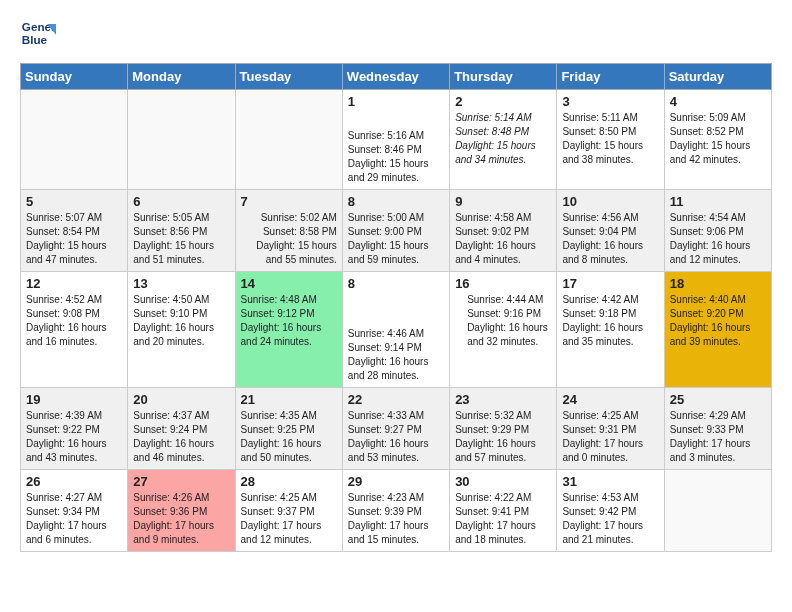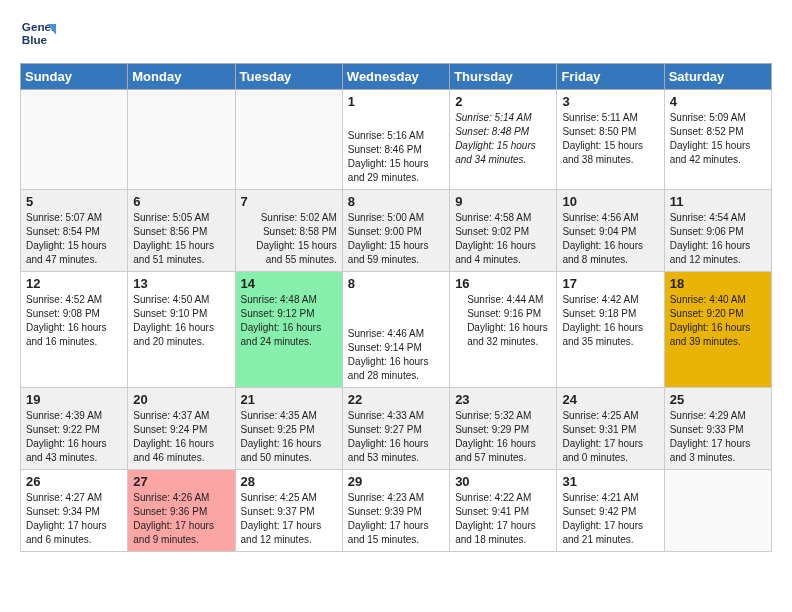--- a/index.html
+++ b/index.html
@@ -350,21 +350,21 @@
           </td>
           <td style="background: rgb(255, 255, 255);">
             <span class="day-num">30</span>
             <div class="day-info" style="white-space: pre-line;">Sunrise: 4:22 AM
 Sunset: 9:41 PM
 Daylight: 17 hours
 and 18 minutes.</div>
           </td>
           <td style="background: rgb(255, 255, 255);">
             <span class="day-num">31</span>
-            <div class="day-info" style="white-space: pre-line;">Sunrise: 4:21 AM
+            <div class="day-info" style="white-space: pre-line;">Sunrise: 4:53 AM
 Sunset: 9:42 PM
 Daylight: 17 hours
 and 21 minutes.</div>
           </td>
           <td class="empty-cell"></td>
         </tr>
       </tbody>
   </table>
 </div>
 

